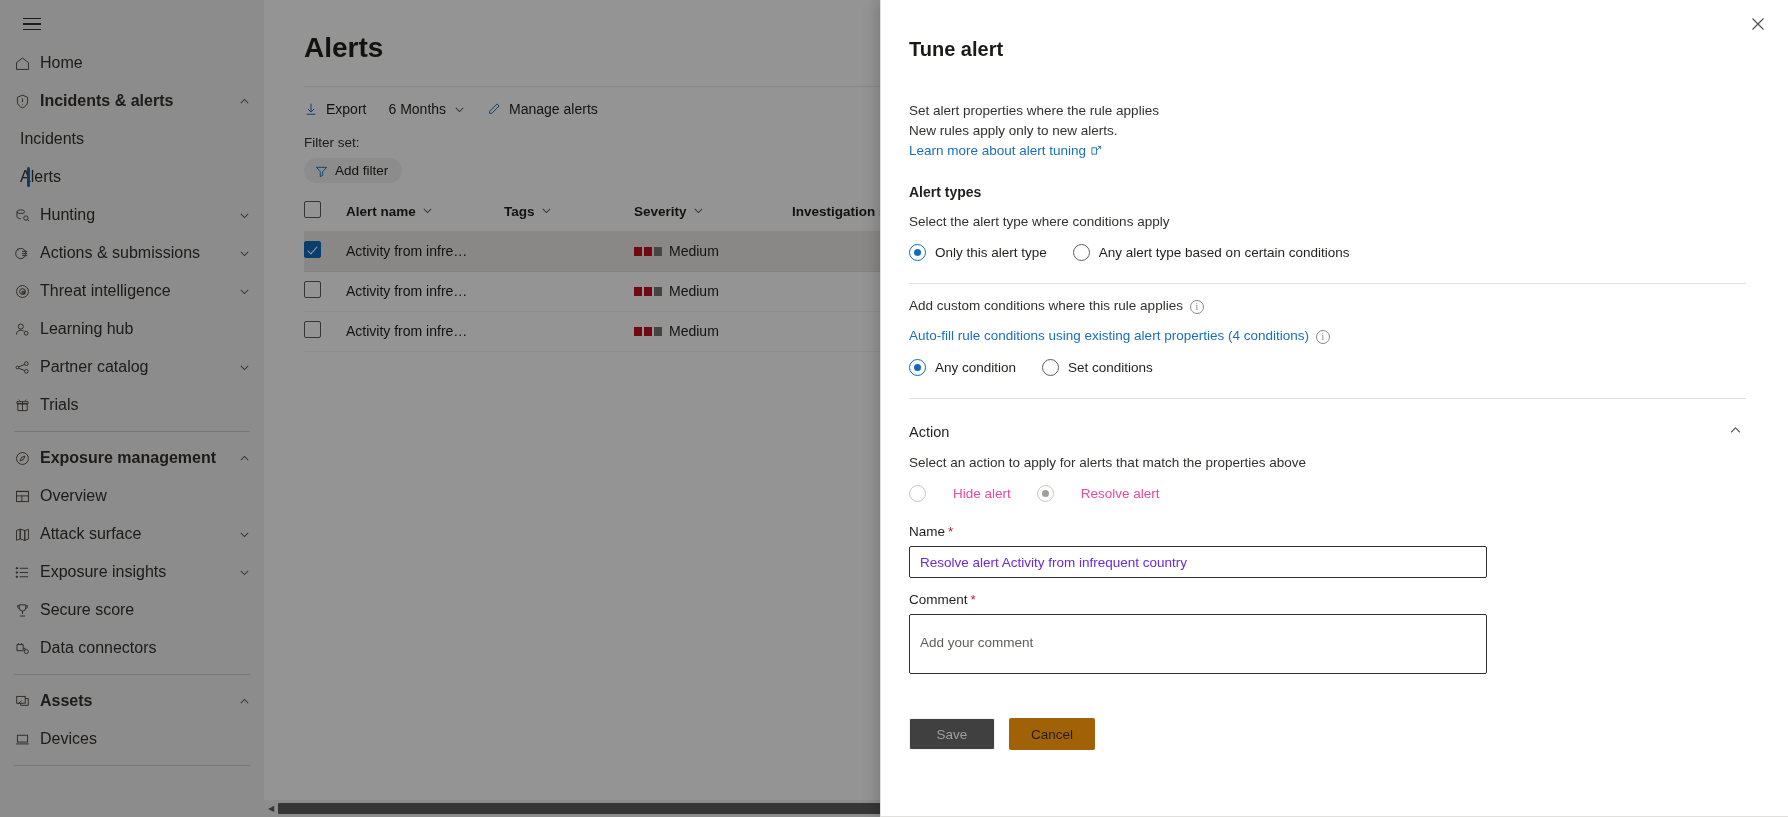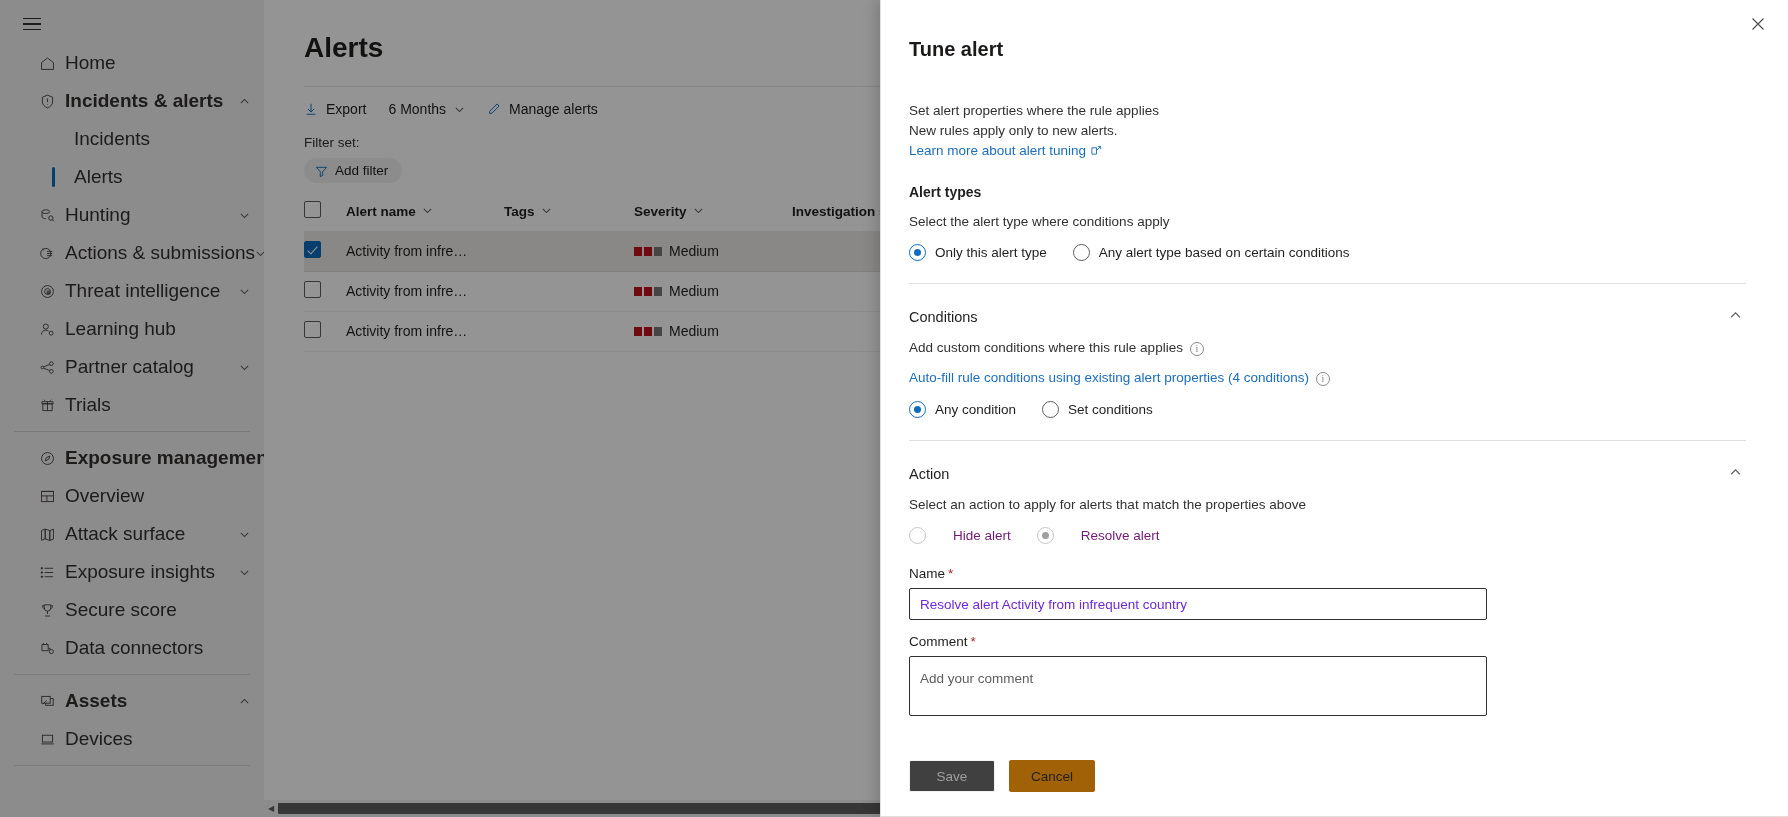--- a/index.html
+++ b/index.html
@@ -42,35 +42,34 @@
     cursor: pointer;
   }
   .hamburger span {
     display: block; width: 18px; height: 1.5px; background: #323130;
   }
   .nav-item {
     display: flex; align-items: center;
     height: 38px;
     padding-left: 14px;
     padding-right: 14px;
-    font-size: 19px;
+    font-size: 16px;
     color: #323130;
     cursor: pointer;
     position: relative;
-    margin-left: 25px;
   }
   .nav-item .ico {
     width: 26px; flex: 0 0 26px;
     display: flex; align-items: center; justify-content: flex-start;
     color: #484644;
   }
   .nav-item .lbl { flex: 1 1 auto; white-space: nowrap; }
   .nav-item .chev { flex: 0 0 auto; color: #605e5c; display:flex; align-items:center; }
   .nav-item.group > .lbl { font-weight: bold; }
-  .nav-item.child { padding-left: 49px; }
+  .nav-item.child { padding-left: 20px; }
   .nav-item.child.selected::before {
     content: ""; position: absolute; left: 27px; top: 9px;
     width: 3px; height: 20px; background: #0f6cbd; border-radius: 2px;
   }
   .nav-sep { height: 1px; background: #d2d0ce; margin: 7px 14px 7px 14px; }
 
   
   .content {
     flex: 1 1 auto;
     position: relative;
@@ -192,21 +191,21 @@
   .radio .rb {
     width: 17px; height: 17px; border-radius: 50%;
     border: 1px solid #605e5c; background: #fff;
     display: inline-block; position: relative; flex: 0 0 17px;
   }
   .radio.on .rb { border: 1px solid #0f6cbd; }
   .radio.on .rb::after {
     content: ""; position: absolute; left: 4px; top: 4px;
     width: 7px; height: 7px; border-radius: 50%; background: #0f6cbd;
   }
-  .radio.disabled { color: #701a75; cursor: default; gap: 27px; }
+  .radio.disabled { color: #ec4899; cursor: default; gap: 27px; }
   .radio.disabled .rb { border-color: #c8c6c4; }
   .radio.disabled.on .rb { border-color: #c8c6c4; }
   .radio.disabled.on .rb::after { background: #a19f9d; }
 
   .collapsible {
     display: flex; align-items: center; justify-content: space-between;
     margin-top: 24px;
   }
   .collapsible .chev { color: #605e5c; cursor: pointer; padding-right: 4px; }
   .divider { height: 1px; background: #e1dfdd; margin-top: 22px; }
@@ -226,21 +225,21 @@
     width: 578px; height: 32px;
     border: 1px solid #323130; border-radius: 2px;
     padding: 0 10px; margin-top: 7px;
     font-size: 13.5px; color: #6d28d9;
     font-family: "Liberation Sans", sans-serif;
     background: #fff; display: block;
   }
   .ta {
     width: 578px; height: 60px;
     border: 1px solid #323130; border-radius: 2px;
-    padding: 14px 10px; margin-top: 7px;
+    padding: 20px 10px; margin-top: 7px;
     font-size: 13.5px; color: #201f1e;
     font-family: "Liberation Sans", sans-serif;
     background: #fff; display: block; resize: none;
   }
   .ta::placeholder { color: #605e5c; }
 
   .btn-row { display: flex; gap: 14px; margin-top: 44px; }
   .btn {
     min-width: 86px; height: 32px;
     border: 1px solid transparent; border-radius: 2px;
@@ -661,28 +660,20 @@
           <span>Only this alert type</span>
         </span>
         <span class="radio">
           <span class="rb"></span>
           <span>Any alert type based on certain conditions</span>
         </span>
       </div>
 
       <div class="divider"></div>
 
-      <div class="collapsible">
-        <span class="sec-h" style="margin-top:0;font-weight:normal;font-size:14.5px">Conditions</span>
-        <span class="chev">
-          <svg width="13" height="13" viewBox="0 0 12 12">
-              <path d="M2 7.6 6 3.6l4 4" stroke="currentColor" stroke-width="1.1" fill="none"></path>
-            </svg>
-        </span>
-      </div>
       <div class="sec-sub">
         <span>Add custom conditions where this rule applies</span><span class="info-i">i</span>
       </div>
       <div class="sec-sub">
         <span class="lnk">Auto-fill rule conditions using existing alert properties (4 conditions)</span><span class="info-i">i</span>
       </div>
       <div class="radio-row">
         <span class="radio on">
           <span class="rb"></span>
           <span>Any condition</span>

